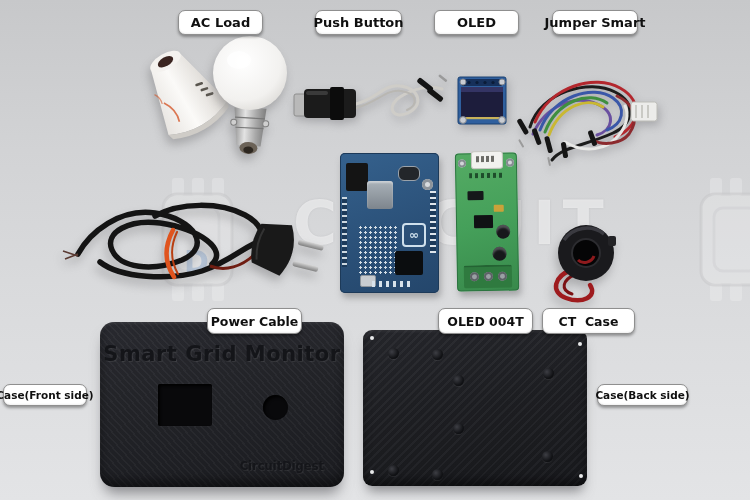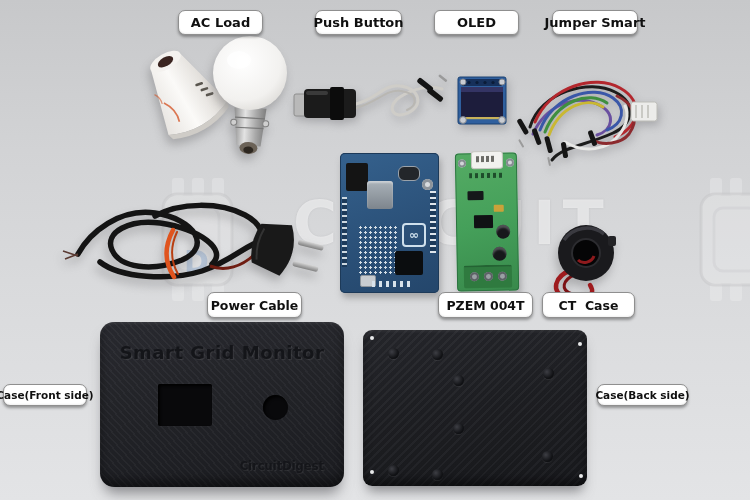--- a/index.html
+++ b/index.html
@@ -9,21 +9,21 @@
     font-family:"DejaVu Sans","Liberation Sans",sans-serif;
   }
   
   .label{
     position:absolute;display:flex;align-items:center;justify-content:center;
     background:#ffffff;border:1px solid #8f8f8f;border-radius:7px;
     font-weight:bold;color:#101010;z-index:30;white-space:pre;
     box-shadow:0 2px 3px rgba(0,0,0,.35), inset 0 -1px 2px rgba(0,0,0,.06);
   }
   .label.top{height:23px;font-size:13px;}
-  .label.mid{height:24px;font-size:12.5px;}
+  .label.mid{height:24px;font-size:12.5px;margin-top:16px;}
   .label.case{height:20px;font-size:10.5px;}
   
   .wm-text{
     position:absolute;left:293px;top:188px;z-index:5;
     font-size:60px;font-weight:800;letter-spacing:7px;
     color:rgba(255,255,255,.55);text-shadow:0 0 2px rgba(140,140,145,.25);
   }
   .wm-icon{position:absolute;z-index:5;opacity:.55;}
   
   .comp{position:absolute;z-index:10;}
@@ -72,21 +72,21 @@
   .pz-term i{position:absolute;top:5px;width:9px;height:9px;border-radius:50%;background:#9aa0a4;box-shadow:inset 0 0 0 2px #5d6266;}
   
   .case-front{
     left:100px;top:322px;width:244px;height:165px;border-radius:14px;
     background:
       repeating-linear-gradient(48deg, rgba(255,255,255,.03) 0 1.5px, rgba(0,0,0,.04) 1.5px 5px),
       linear-gradient(170deg,#2a2b31 0%,#232429 45%,#1c1d21 100%);
     box-shadow:0 10px 13px -4px rgba(108,108,112,.75), inset 0 2px 3px rgba(255,255,255,.07), inset 0 -7px 10px rgba(0,0,0,.45);
   }
   .case-title{position:absolute;left:0;right:0;top:20px;text-align:center;
-    font-size:18px;font-weight:bold;letter-spacing:.5px;color:#141519;
+    font-size:21px;font-weight:bold;letter-spacing:.5px;color:#141519;
     text-shadow:1px 1px 1px rgba(255,255,255,.09);}
   .case-square-hole{position:absolute;left:58px;top:62px;width:54px;height:42px;background:#09090b;border-radius:2px;
     box-shadow:inset 2px 2px 3px rgba(0,0,0,.9), 0 0 2px rgba(255,255,255,.05);}
   .case-round-hole{position:absolute;left:163px;top:73px;width:25px;height:25px;border-radius:50%;background:#09090b;
     box-shadow:inset 2px 2px 3px rgba(0,0,0,.9);}
   .case-brand{position:absolute;right:20px;bottom:14px;font-size:11.5px;font-weight:bold;color:#15161a;
     text-shadow:1px 1px 1px rgba(255,255,255,.08);}
   .case-back{
     left:363px;top:330px;width:224px;height:156px;border-radius:9px;
     background:
@@ -340,18 +340,18 @@
     <div class="corner-dot" style="left:215px;top:12px;"></div>
     <div class="corner-dot" style="left:216px;top:144px;"></div>
     <div class="corner-dot" style="left:7px;top:140px;"></div>
   </div>
 
   <div class="label top" style="left:178px;top:10px;width:83px;">AC Load</div>
   <div class="label top" style="left:315px;top:10px;width:85px;text-align:center;">Push Button</div>
   <div class="label top" style="left:434px;top:10px;width:83px;border-radius:6px;">OLED</div>
   <div class="label top" style="left:552px;top:10px;width:84px;">Jumper Smart</div>
   <div class="label mid" style="left:207px;top:292px;width:93px;">Power Cable</div>
-  <div class="label mid" style="left:438px;top:292px;width:93px;">PZEM 004T</div>
+  <div class="label mid" style="left:438px;top:292px;width:93px;">OLED 004T</div>
   <div class="label mid" style="left:542px;top:292px;width:91px;">CT  Case</div>
   <div class="label case" style="left:3px;top:384px;width:82px;">Case(Front side)</div>
   <div class="label case" style="left:597px;top:384px;width:89px;">Case(Back side)</div>
 
 </div>
 
 </body></html>

